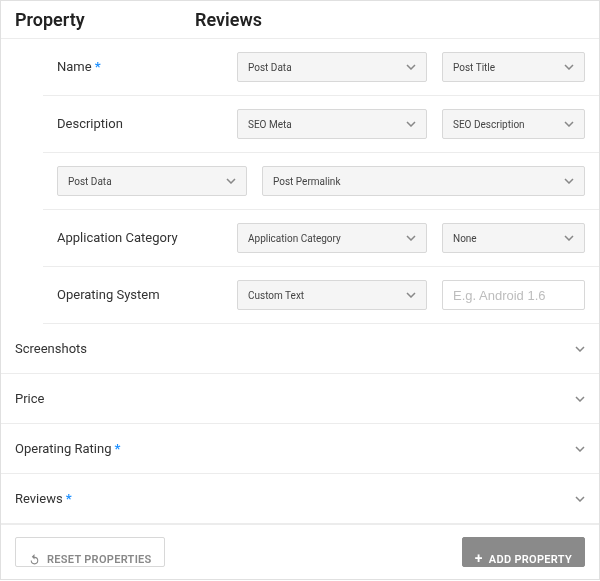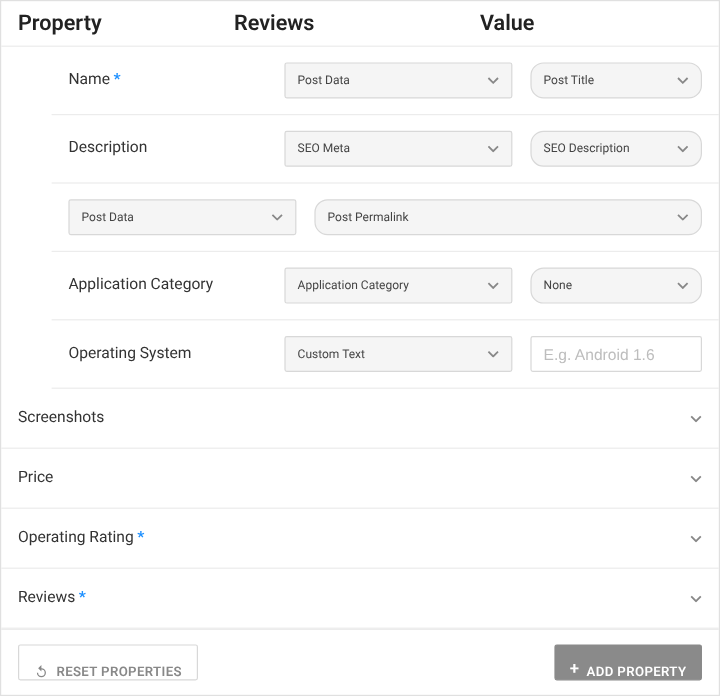--- a/index.html
+++ b/index.html
@@ -56,21 +56,21 @@
     border-radius: 2px;
     display: flex;
     align-items: center;
     justify-content: space-between;
     padding: 0 10px;
     font-size: 10px;
     color: #444;
     cursor: pointer;
   }
   .col-source .select { width: 190px; }
-  .col-value  .select { width: 100%; border-radius: 11px; }
+  .col-value  .select { width: 100%; }
   .text-input {
     height: 30px;
     width: 100%;
     border: 1px solid #d8d8d8;
     border-radius: 2px;
     padding: 0 10px;
     font-size: 13px;
     color: #444;
     background: #fff;
   }
@@ -127,21 +127,20 @@
   .icon { display: inline-flex; align-items: center; }
 </style>
 </head>
 <body>
 
 <div class="panel">
 
   <div class="header-row">
     <div class="header-cell col-prop">Property</div>
     <div class="header-cell col-source">Reviews</div>
-    <div class="header-cell col-value">Value</div>
   </div>
 
   <div class="row">
     <div class="prop-label">
       <span>Name</span>
       <span class="required">*</span>
     </div>
     <div class="col-source">
       <div class="select">
         <span>Post Data</span>

